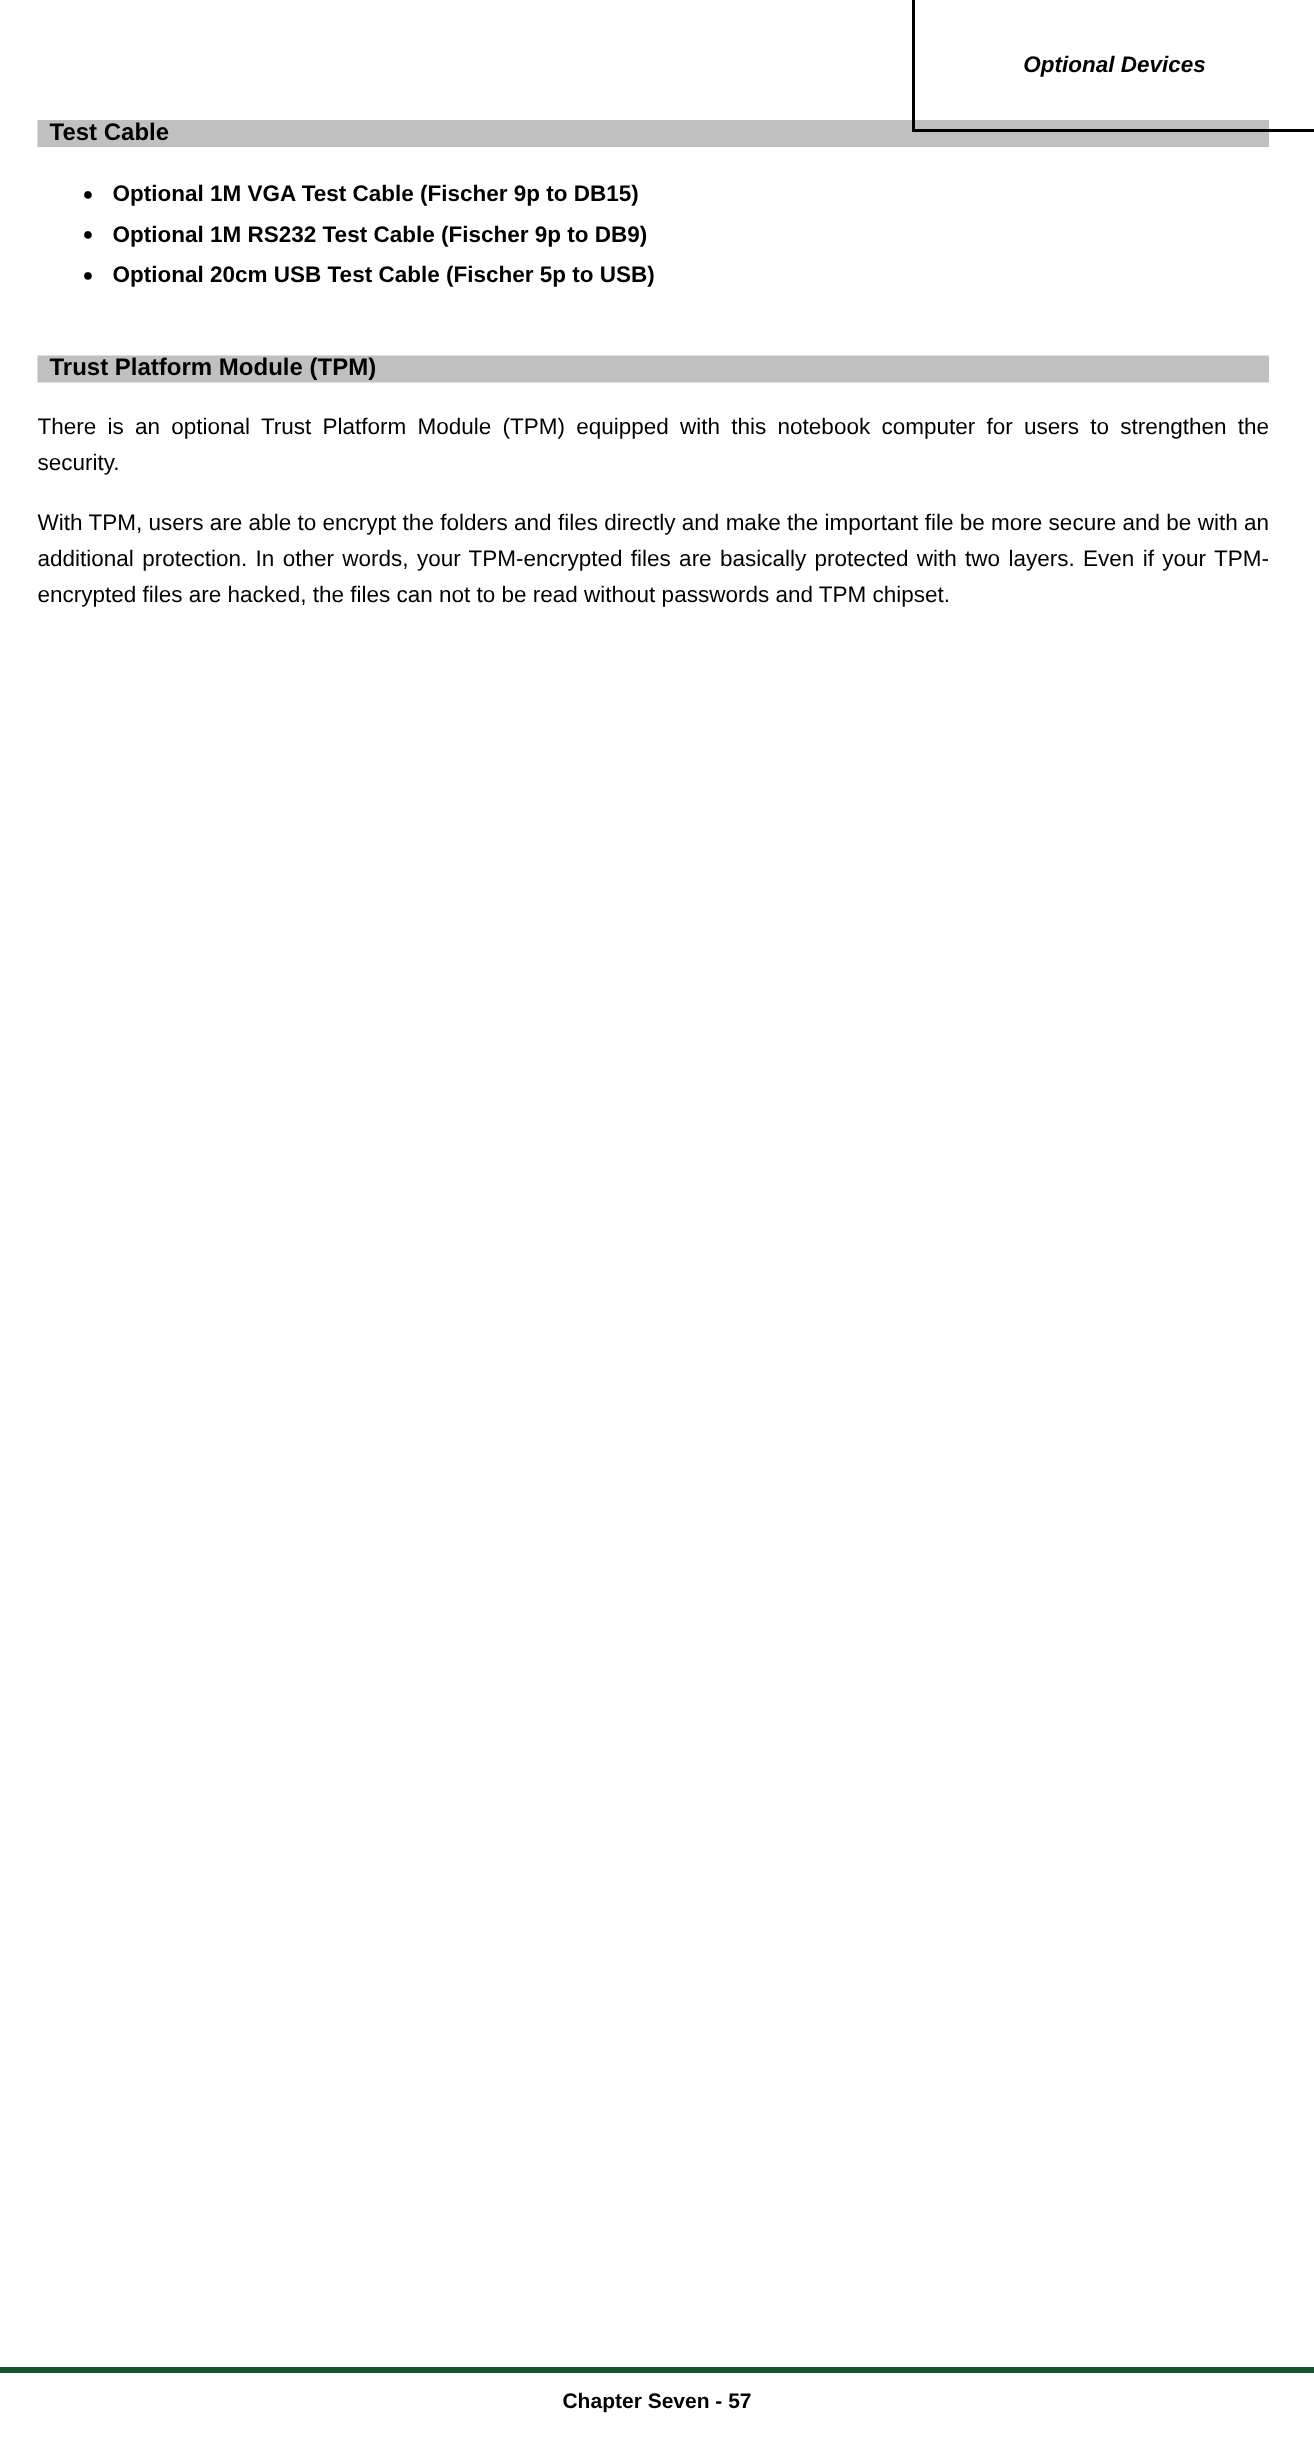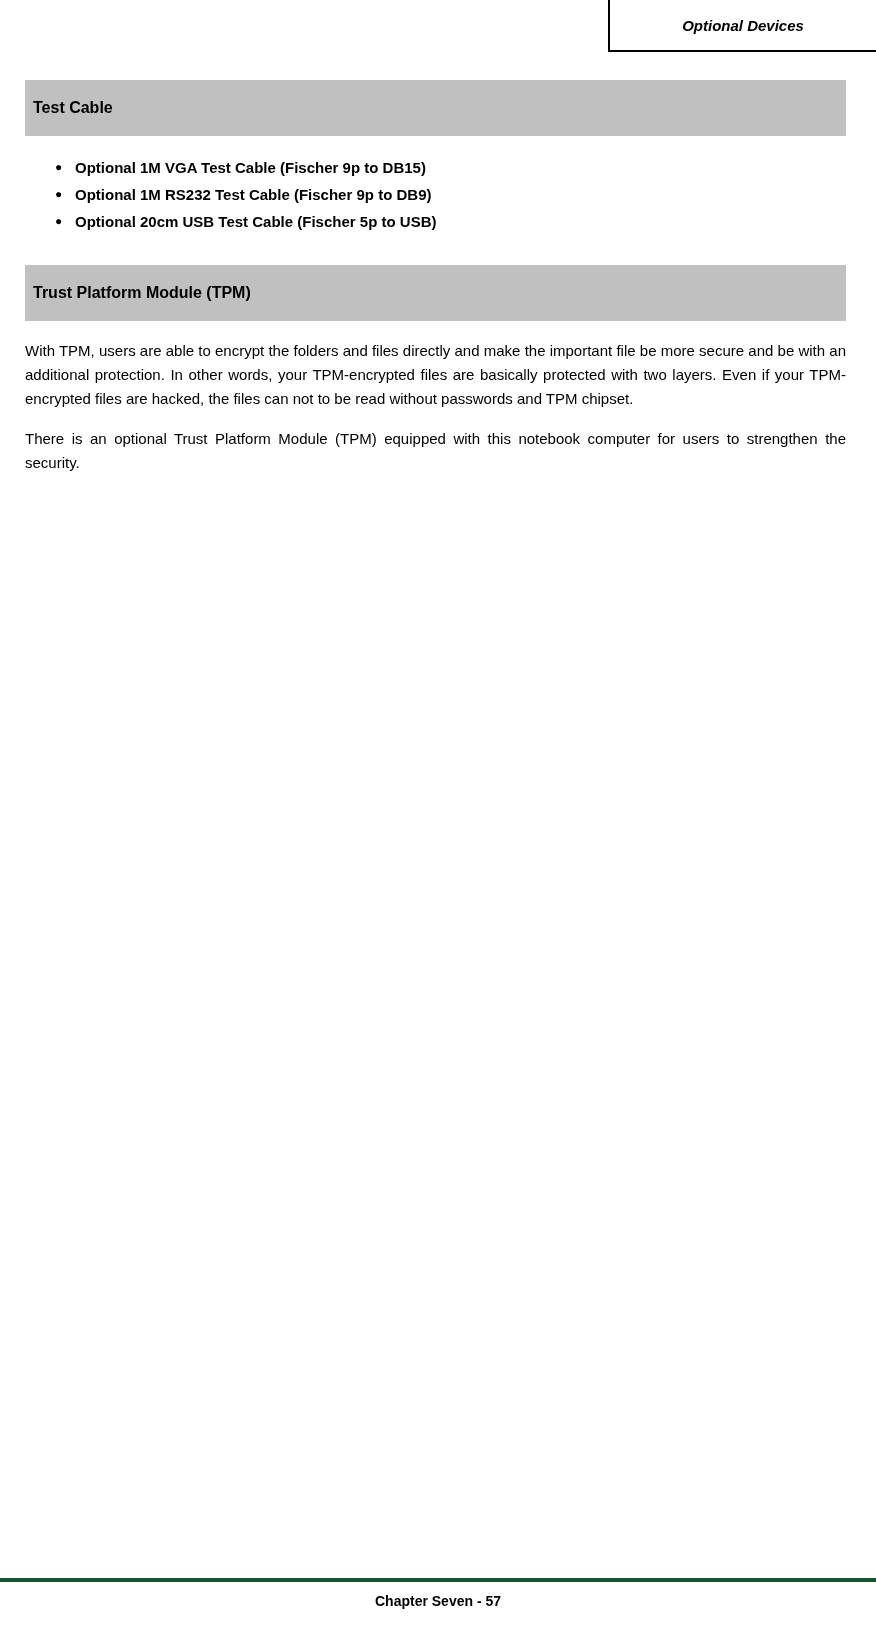--- a/index.html
+++ b/index.html
@@ -24,21 +24,21 @@
       position: relative;
       padding: 0;
     }
 
     
     .header-tab {
       position: absolute;
       top: 0;
       right: 0;
       width: 268px;
-      height: 52px;
+      height: 88px;
       border: 2px solid #000;
       border-right: none;
       border-top: none;
       display: flex;
       align-items: center;
       justify-content: center;
     }
 
     .header-tab-label {
       font-size: 15px;
@@ -47,21 +47,21 @@
     }
 
     
     .content {
       padding: 80px 30px 80px 25px;
     }
 
     
     .section-heading {
       background-color: #c0c0c0;
-      padding: 19px 8px;
+      padding: 0 8px;
       font-size: 16px;
       font-weight: bold;
       margin-bottom: 18px;
       display: block;
     }
 
     .intro-text {
       font-size: 15px;
       margin-bottom: 16px;
       line-height: 1.5;
@@ -85,21 +85,21 @@
     .bullet-list li::before {
       content: '●';
       position: absolute;
       left: 0;
       font-size: 12px;
       top: 3px;
     }
 
     
     .tpm-section {
-      margin-top: 30px;
+      margin-top: 40px;
     }
 
     .tpm-para {
       font-size: 15px;
       line-height: 1.6;
       margin-bottom: 16px;
       text-align: justify;
     }
 
     
@@ -142,23 +142,23 @@
         </li>
         <li>
           <span>Optional 20cm USB Test Cable (Fischer 5p to USB)</span>
         </li>
       </ul>
     </div>
 
     <div class="tpm-section">
       <span class="section-heading">Trust Platform Module (TPM)</span>
 
+      <p class="tpm-para">There is an optional Trust Platform Module (TPM) equipped with this notebook computer for users to strengthen the security.</p>
+
       <p class="tpm-para">With TPM, users are able to encrypt the folders and files directly and make the important file be more secure and be with an additional protection. In other words, your TPM-encrypted files are basically protected with two layers. Even if your TPM-encrypted files are hacked, the files can not to be read without passwords and TPM chipset.</p>
-
-      <p class="tpm-para">There is an optional Trust Platform Module (TPM) equipped with this notebook computer for users to strengthen the security.</p>
     </div>
 
   </div>
 
   <div class="footer">
     <span class="footer-text">Chapter Seven - 57</span>
   </div>
 
 </div>
 

